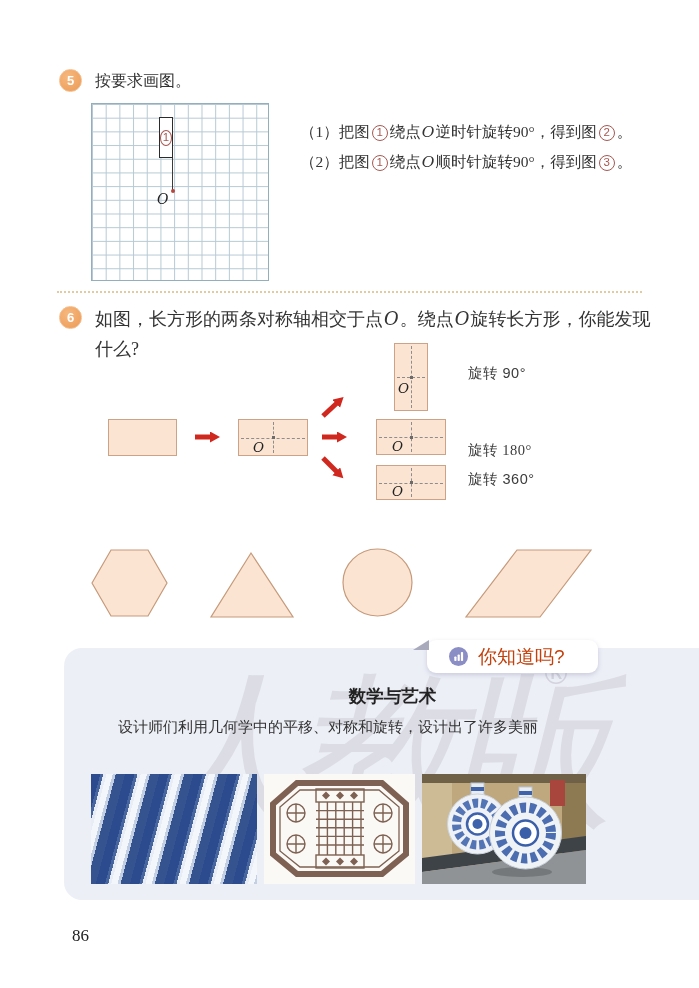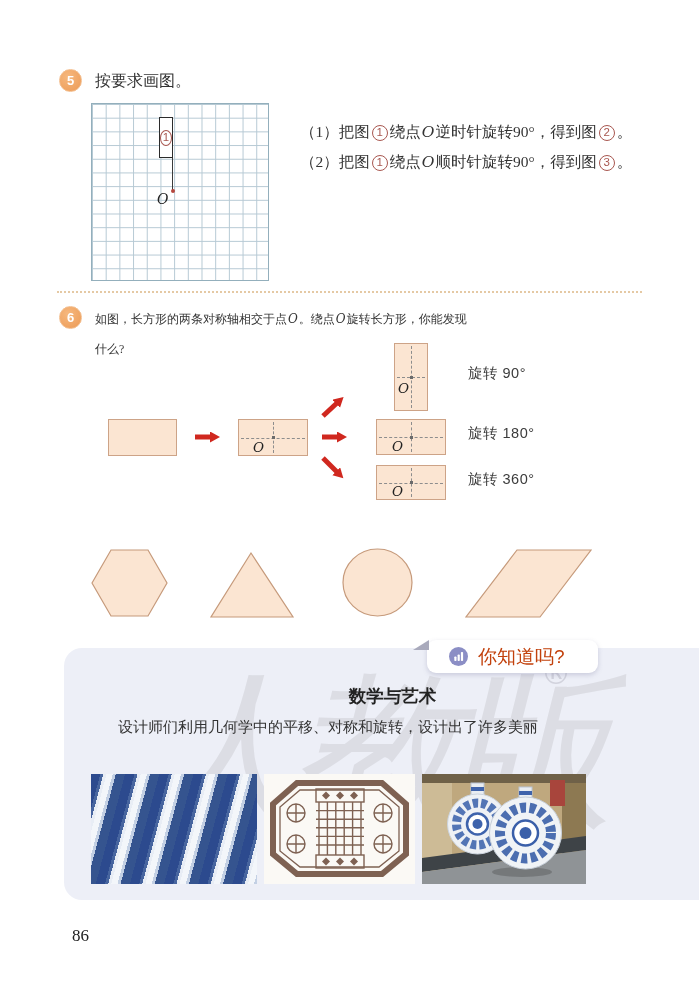--- a/index.html
+++ b/index.html
@@ -26,21 +26,21 @@
   .olabel{font-style:italic;font-family:"DejaVu Serif","Liberation Serif",serif;font-size:14px;color:#222;}
   
   .instr{position:absolute;left:276px;top:117px;width:420px;font-size:15.5px;line-height:29px;color:#333;margin-left:24px;}
   .instr .item{padding-left:34px;text-indent:-34px;}
   .seg-i{font-style:italic;font-family:"DejaVu Serif","Liberation Serif",serif;padding:0 1px;}
   .seg-c{display:inline-block;width:14px;height:14px;line-height:13px;border:1px solid #a85750;
     border-radius:50%;color:#a85750;text-align:center;
     font-family:"Liberation Sans","DejaVu Sans",sans-serif;font-size:11.5px;
     margin:0 2px;vertical-align:1px;text-indent:0;background:#fff;}
   .sep{position:absolute;left:57px;top:291px;width:585px;border-top:2px dotted #e5c9a4;}
-  .p6text{position:absolute;left:95px;top:304px;width:556px;font-size:12px;line-height:30px;color:#333;}
+  .p6text{position:absolute;left:95px;top:304px;width:556px;font-size:18px;line-height:30px;color:#333;}
   
   .prect{position:absolute;box-sizing:border-box;background:#fbe5d2;border:1px solid #cda387;}
   .vd{position:absolute;left:50%;top:2px;bottom:2px;width:0;border-left:1px dashed #8d8d8d;}
   .hd{position:absolute;top:50%;left:2px;right:2px;height:0;border-top:1px dashed #8d8d8d;}
   .cd{position:absolute;left:calc(50% - 1.5px);top:calc(50% - 1.5px);width:3px;height:3px;background:#6b6b6b;}
   .prect .olabel{position:absolute;font-size:13.5px;}
   .rotlab{position:absolute;left:468px;font-family:"Liberation Sans","DejaVu Sans",sans-serif;
     font-size:14.5px;color:#3c3c3c;letter-spacing:0.5px;}
   .prompt{position:absolute;left:90px;top:518px;font-size:15.5px;color:#333;}
   
@@ -127,21 +127,21 @@
     <span class="olabel" style="left:15px;top:18px;">O</span>
   </div>
   <div class="prect" style="left:376px;top:465px;width:70px;height:35px;">
     <i class="vd"></i>
       <i class="hd"></i>
       <b class="cd"></b>
     <span class="olabel" style="left:15px;top:17px;">O</span>
   </div>
 
   <div class="rotlab" style="top:364px;">旋转 90°</div>
-  <div class="rotlab" style="top:424px;">旋转 180°</div>
+  <div class="rotlab" style="top:441px;font-family:Liberation Serif, serif;">旋转 180°</div>
   <div class="rotlab" style="top:470px;">旋转 360°</div>
 
 
   <svg class="abs" style="left:85px;top:545px;" width="515" height="78" viewBox="0 0 515 78">
     <polygon points="7,38 26,5 63,5 82,38 63,71 26,71" fill="#fbe5d2" stroke="#c69a7b" stroke-width="1.2"></polygon>
     <polygon points="166,8 126,72 208,72" fill="#fbe5d2" stroke="#c69a7b" stroke-width="1.2"></polygon>
     <ellipse cx="292.5" cy="37.5" rx="34.5" ry="33.5" fill="#fbe5d2" stroke="#c69a7b" stroke-width="1.2"></ellipse>
     <polygon points="432,5 506,5 455,72 381,72" fill="#fbe5d2" stroke="#c69a7b" stroke-width="1.2"></polygon>
   </svg>
 

